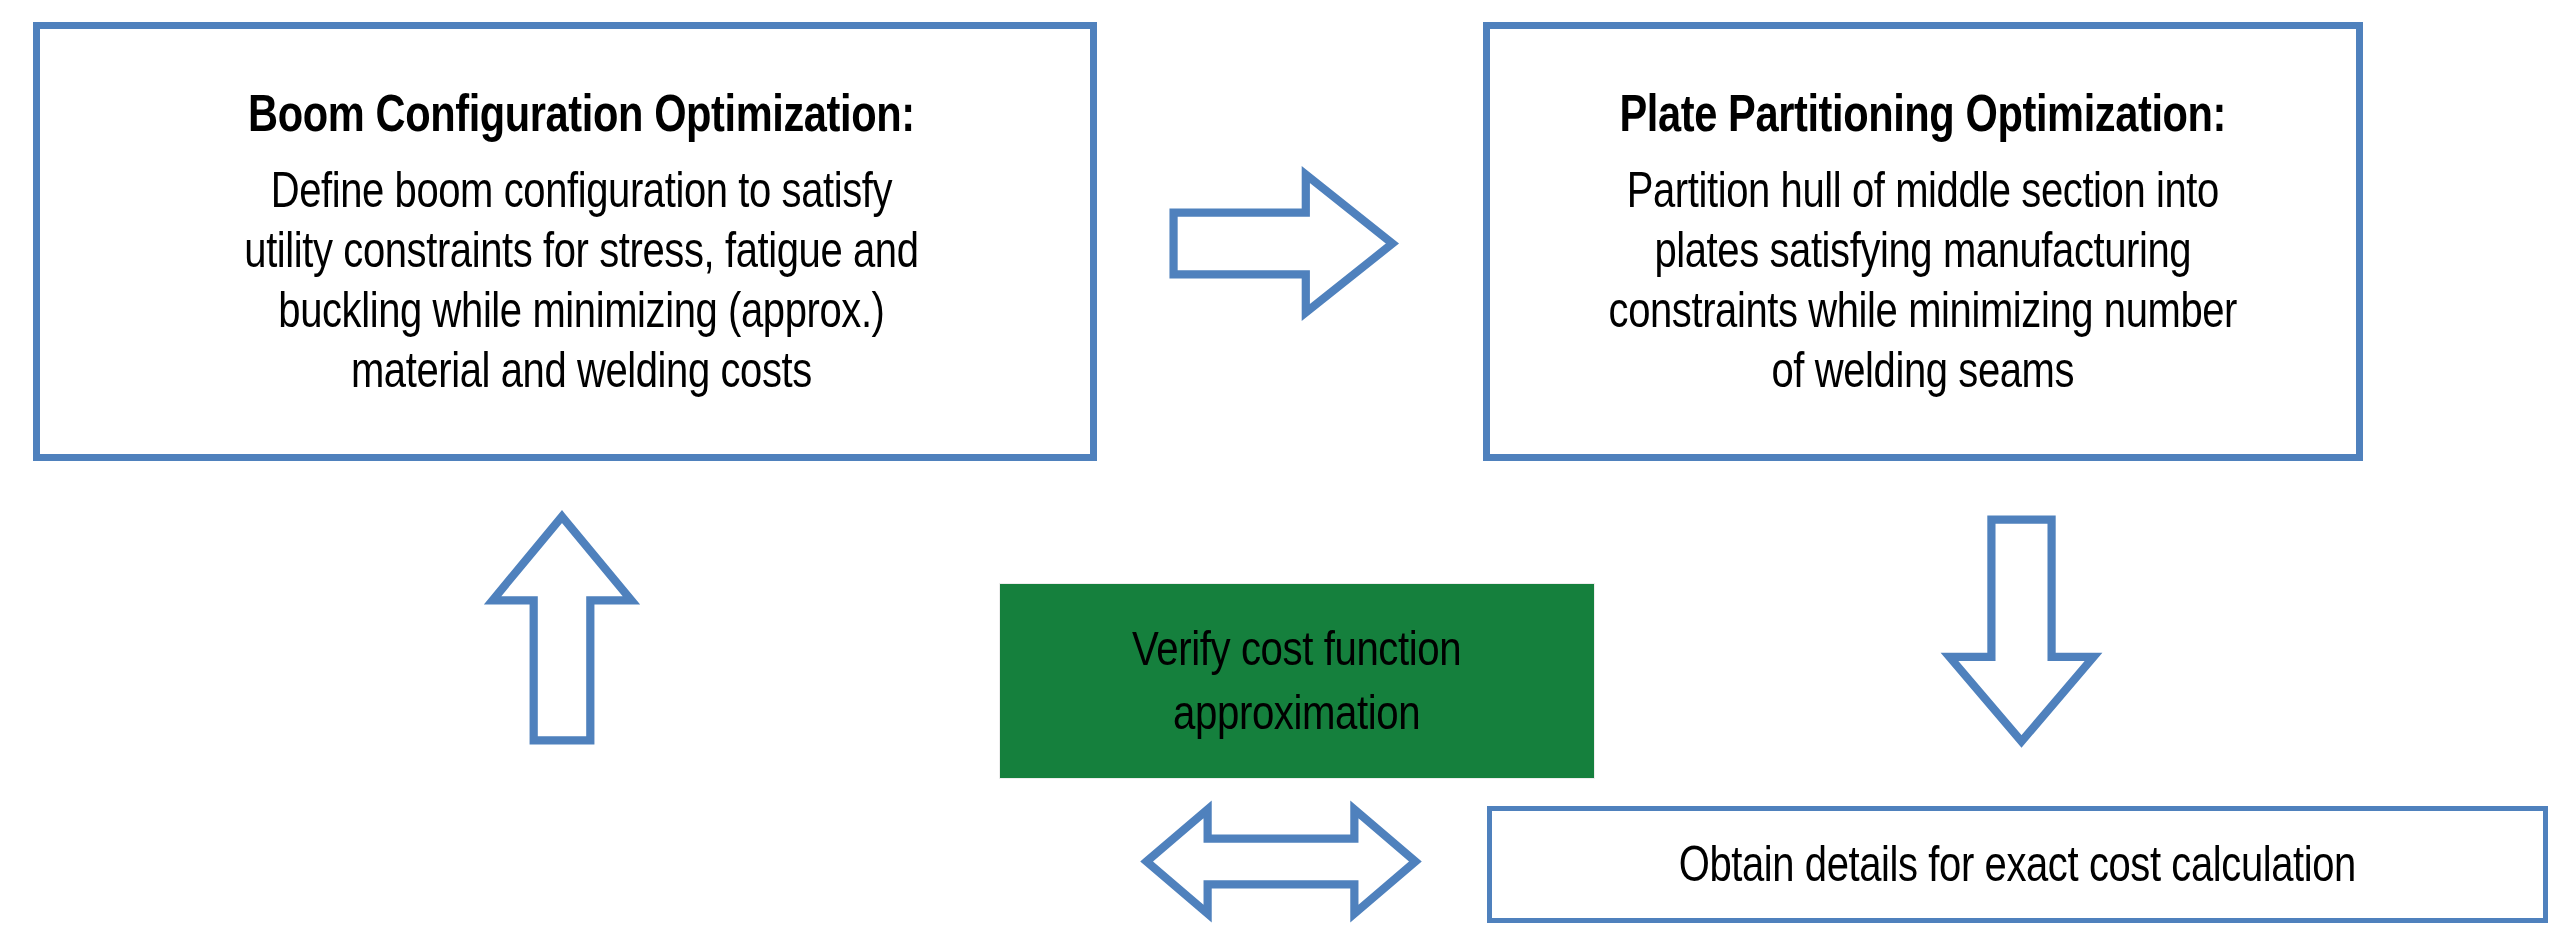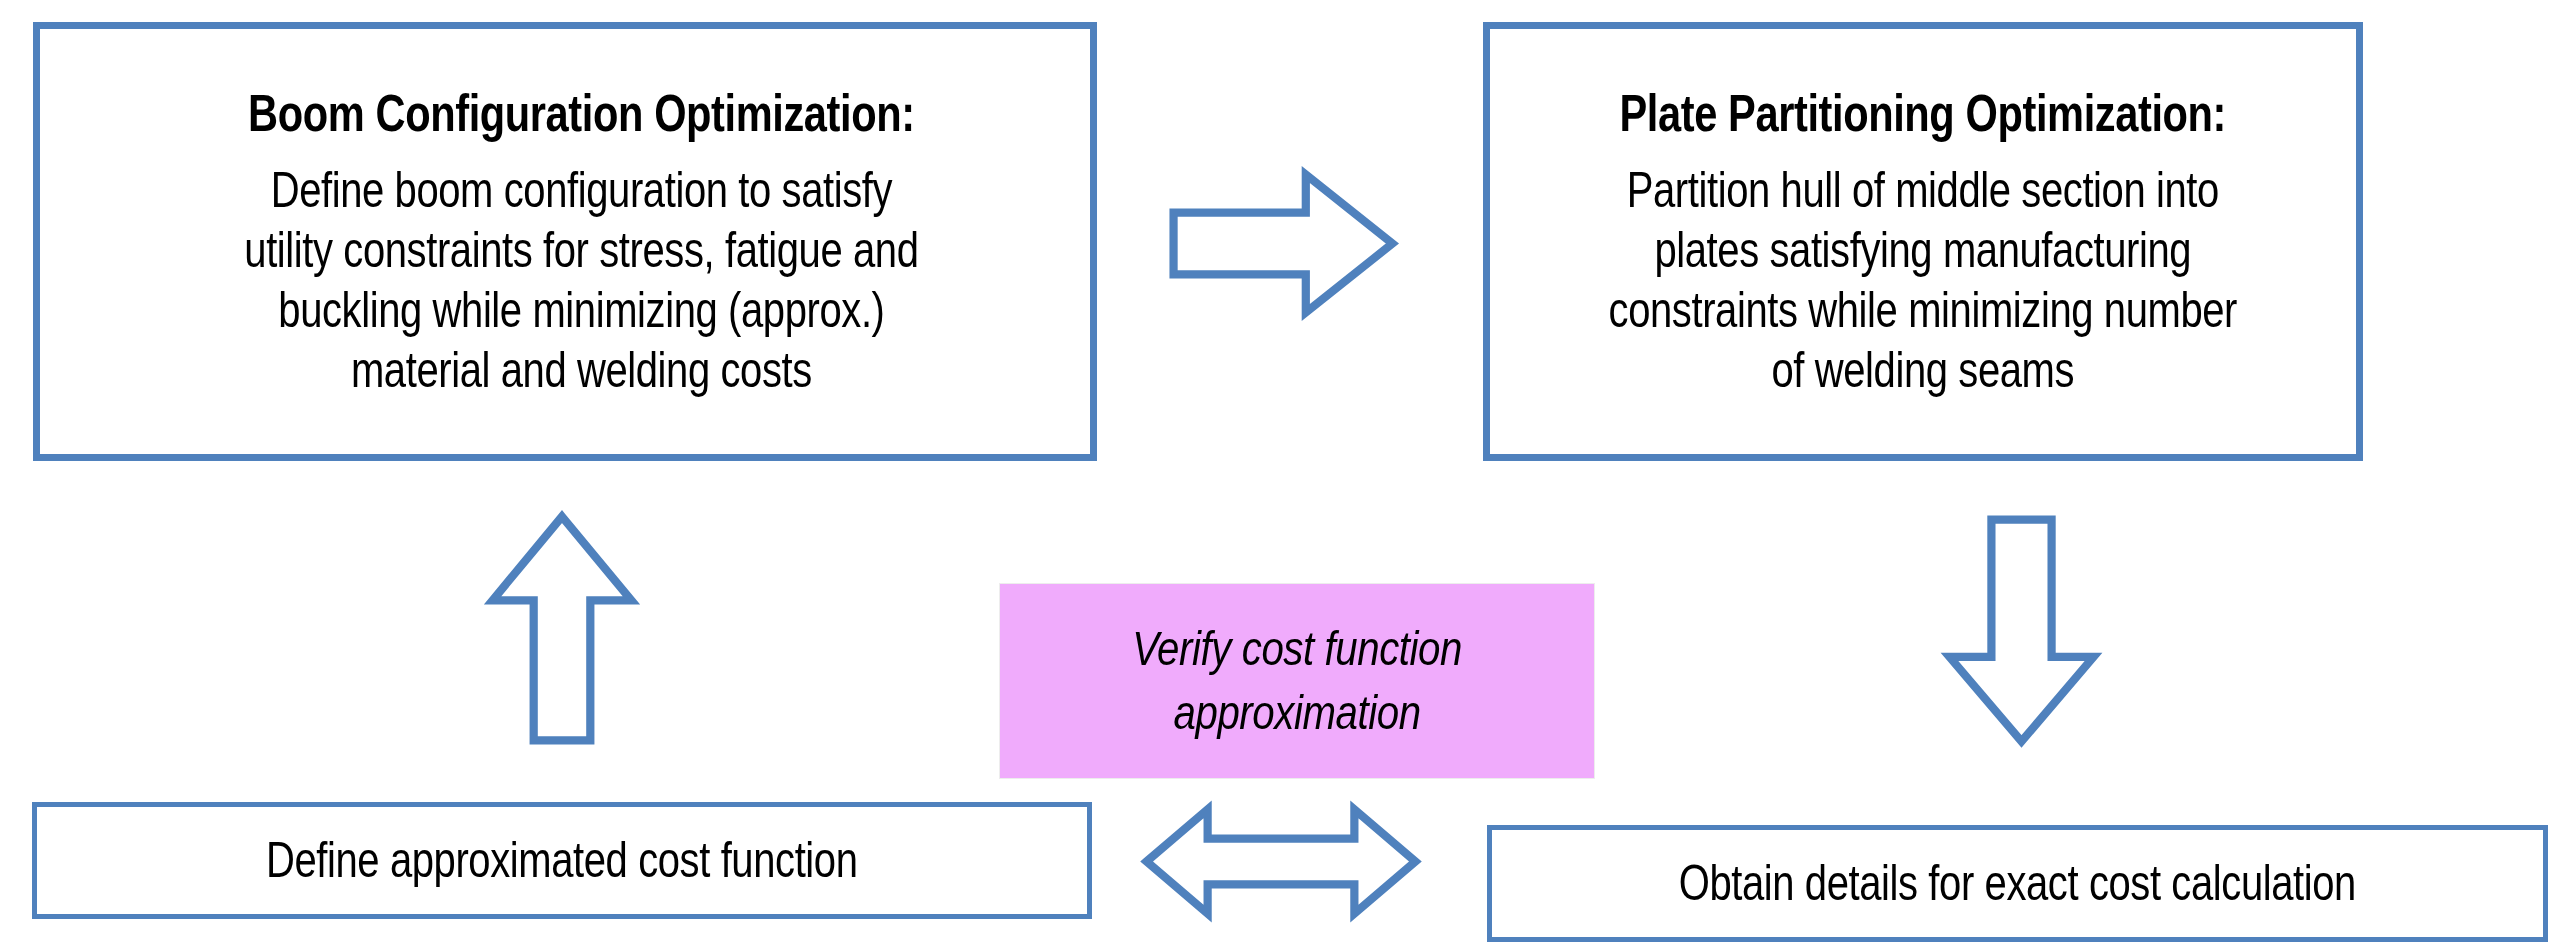--- a/index.html
+++ b/index.html
@@ -106,38 +106,36 @@
     left: 32px;
     top: 802px;
     width: 1060px;
     height: 117px;
   }
   #box-exact-cost {
     left: 1487px;
     top: 806px;
     width: 1061px;
     height: 117px;
-    margin-top: 19px;
   }
 
   
   #box-verify {
     position: absolute;
     left: 999px;
     top: 583px;
     width: 596px;
     height: 196px;
     box-sizing: border-box;
-    background: #f0abfc;
+    background: #15803d;
     border: 1.8px solid #EDEDED;
     display: flex;
     align-items: center;
     justify-content: center;
     text-align: center;
-    font-style: italic;
   }
   #box-verify .note-text {
     display: inline-block;
     transform: scaleX(0.82);
     transform-origin: center center;
     font-size: 49px;
     line-height: 1.30;
     color: #000000;
     letter-spacing: -0.5px;
     white-space: pre-line;
@@ -230,23 +228,20 @@
     <svg viewBox="0 0 170 254" preserveAspectRatio="none">
       <path d="M 52 5 L 118 5 L 118 156 L 164 156 L 85 249 L 6 156 L 52 156 Z"></path>
     </svg>
   </div>
 
   <div id="box-verify">
     <span class="note-text">Verify cost function
 approximation</span>
   </div>
 
-  <div class="bar-box" id="box-approx-cost">
-    <span class="bar-text">Define approximated cost function</span>
-  </div>
 
   <div class="bar-box" id="box-exact-cost">
     <span class="bar-text">Obtain details for exact cost calculation</span>
   </div>
 
   <div class="arrow" id="arrow-double-bottom">
     <svg viewBox="0 0 305 126" preserveAspectRatio="none">
       <path d="M 5 63 L 72 6 L 72 38 L 233 38 L 233 6 L 300 63 L 233 120 L 233 88 L 72 88 L 72 120 Z"></path>
     </svg>
   </div>

